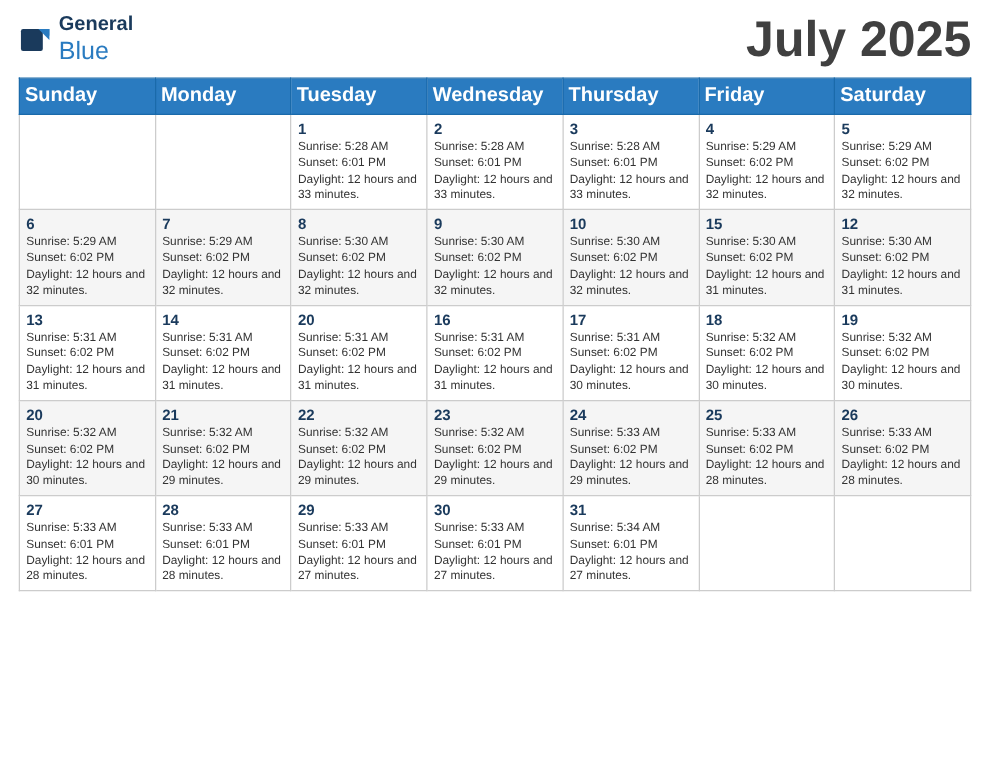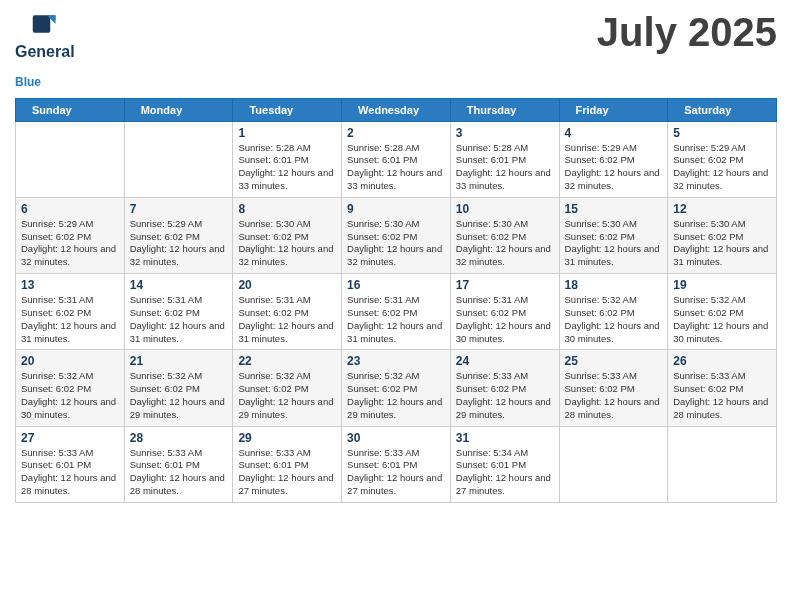--- a/index.html
+++ b/index.html
@@ -13,21 +13,20 @@
     .header {
       display: flex;
       justify-content: space-between;
       align-items: flex-start;
       margin-bottom: 8px;
     }
     .logo {
       display: flex;
       align-items: center;
       gap: 4px;
-      flex-direction: column;
     }
     .logo-icon {
       width: 28px;
       height: 28px;
     }
     .title-block {
       text-align: right;
     }
     .month-title {
       font-size: 40px;
@@ -40,23 +39,23 @@
       color: #333;
     }
     .calendar-table {
       width: 100%;
       border-collapse: collapse;
       border: 1px solid #ccc;
     }
     .calendar-table th {
       background-color: #2a7bc0;
       color: #fff;
-      font-size: 11px;
+      font-size: 16px;
       font-weight: bold;
-      padding: 5px 16px;
+      padding: 5px 4px;
       text-align: left;
       border: 1px solid #1a6aaa;
     }
     .calendar-table td {
       vertical-align: top;
       padding: 4px 5px;
       border: 1px solid #ccc;
       width: calc(100% / 7);
       min-height: 80px;
       font-size: 10px;
@@ -87,21 +86,21 @@
 
 <div class="header">
   <div class="logo">
     <svg class="logo-icon" viewBox="0 0 32 32">
       <rect x="2" y="6" width="20" height="20" rx="2" fill="#1a3a5c"></rect>
       <polygon points="18,6 28,12 28,6" fill="#2a7bc0"></polygon>
       <polygon points="18,6 28,6 28,16" fill="#2a7bc0"></polygon>
     </svg>
     <div>
       <div style="font-size:16px;font-weight:bold;color:#1a3a5c;line-height:1.2;">General</div>
-      <div style="font-size:12px;font-weight:bold;color:#2a7bc0;line-height:1.2;margin-top:14px;">Blue</div>
+      <div style="font-size:20px;font-weight:normal;color:#2a7bc0;line-height:1.2;">Blue</div>
     </div>
   </div>
   <div class="title-block">
     <div class="month-title">July 2025</div>
   </div>
 </div>
 
 <table class="calendar-table">
   <thead>
     <tr id="header-row">

